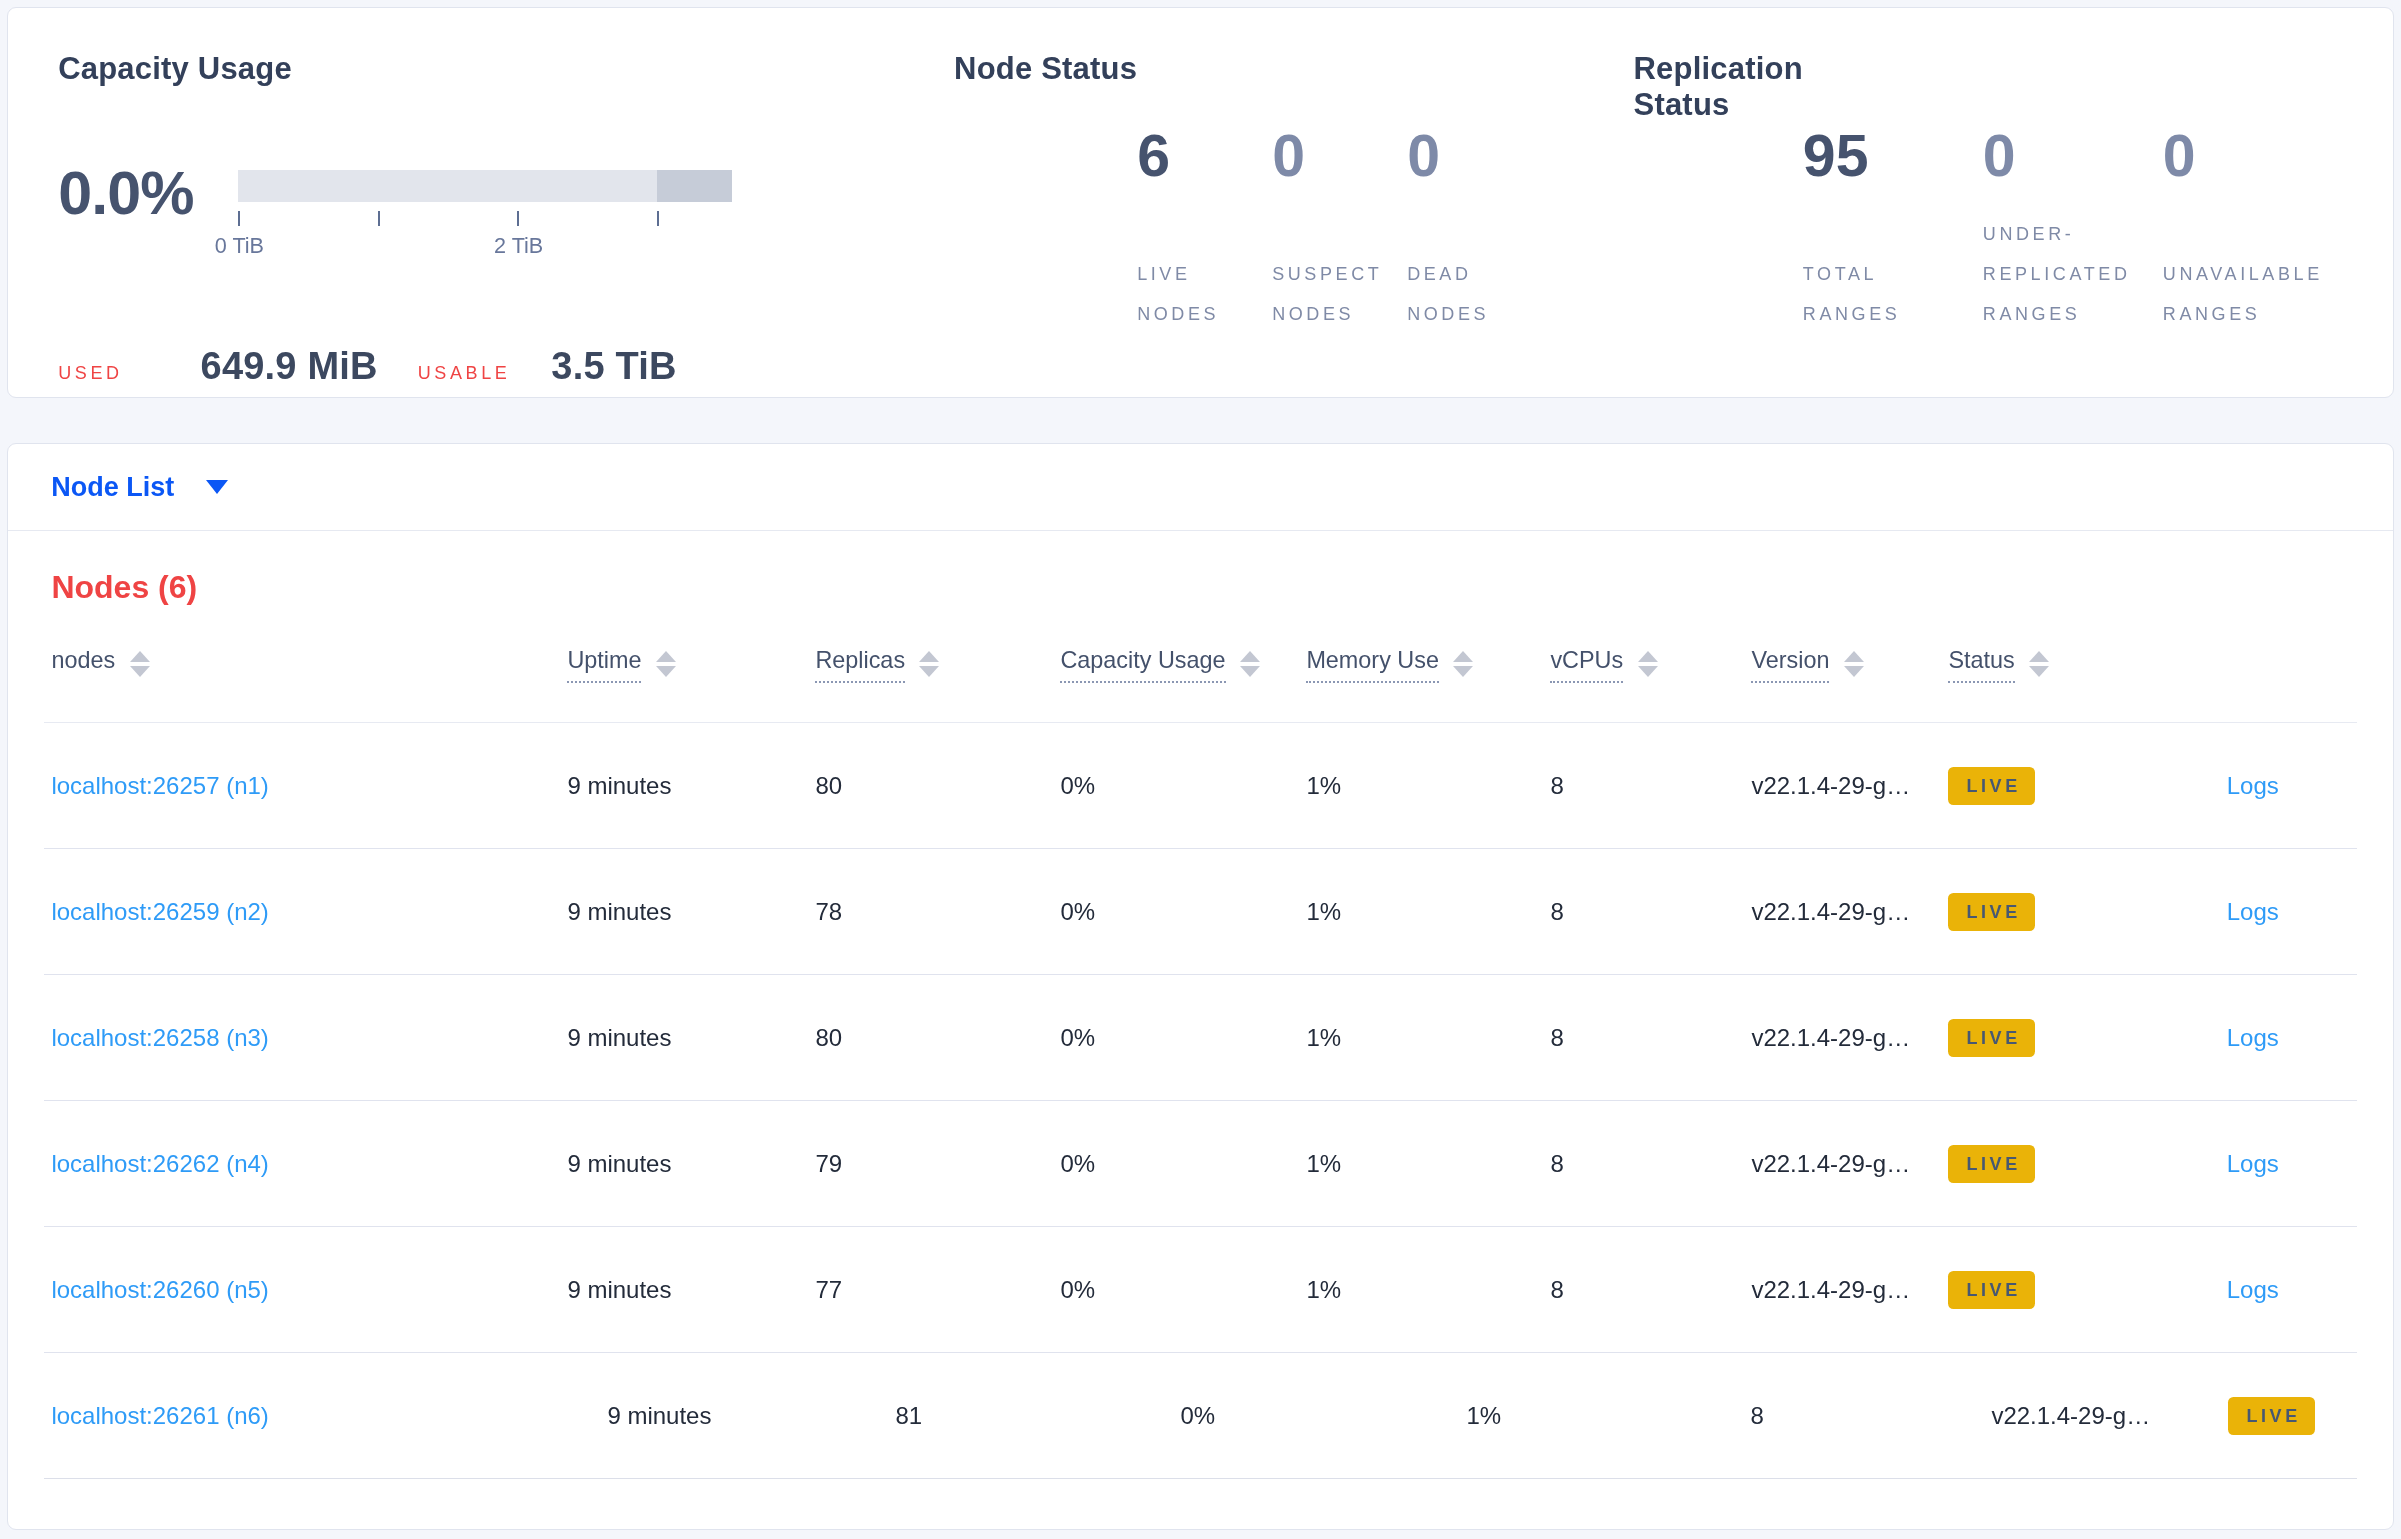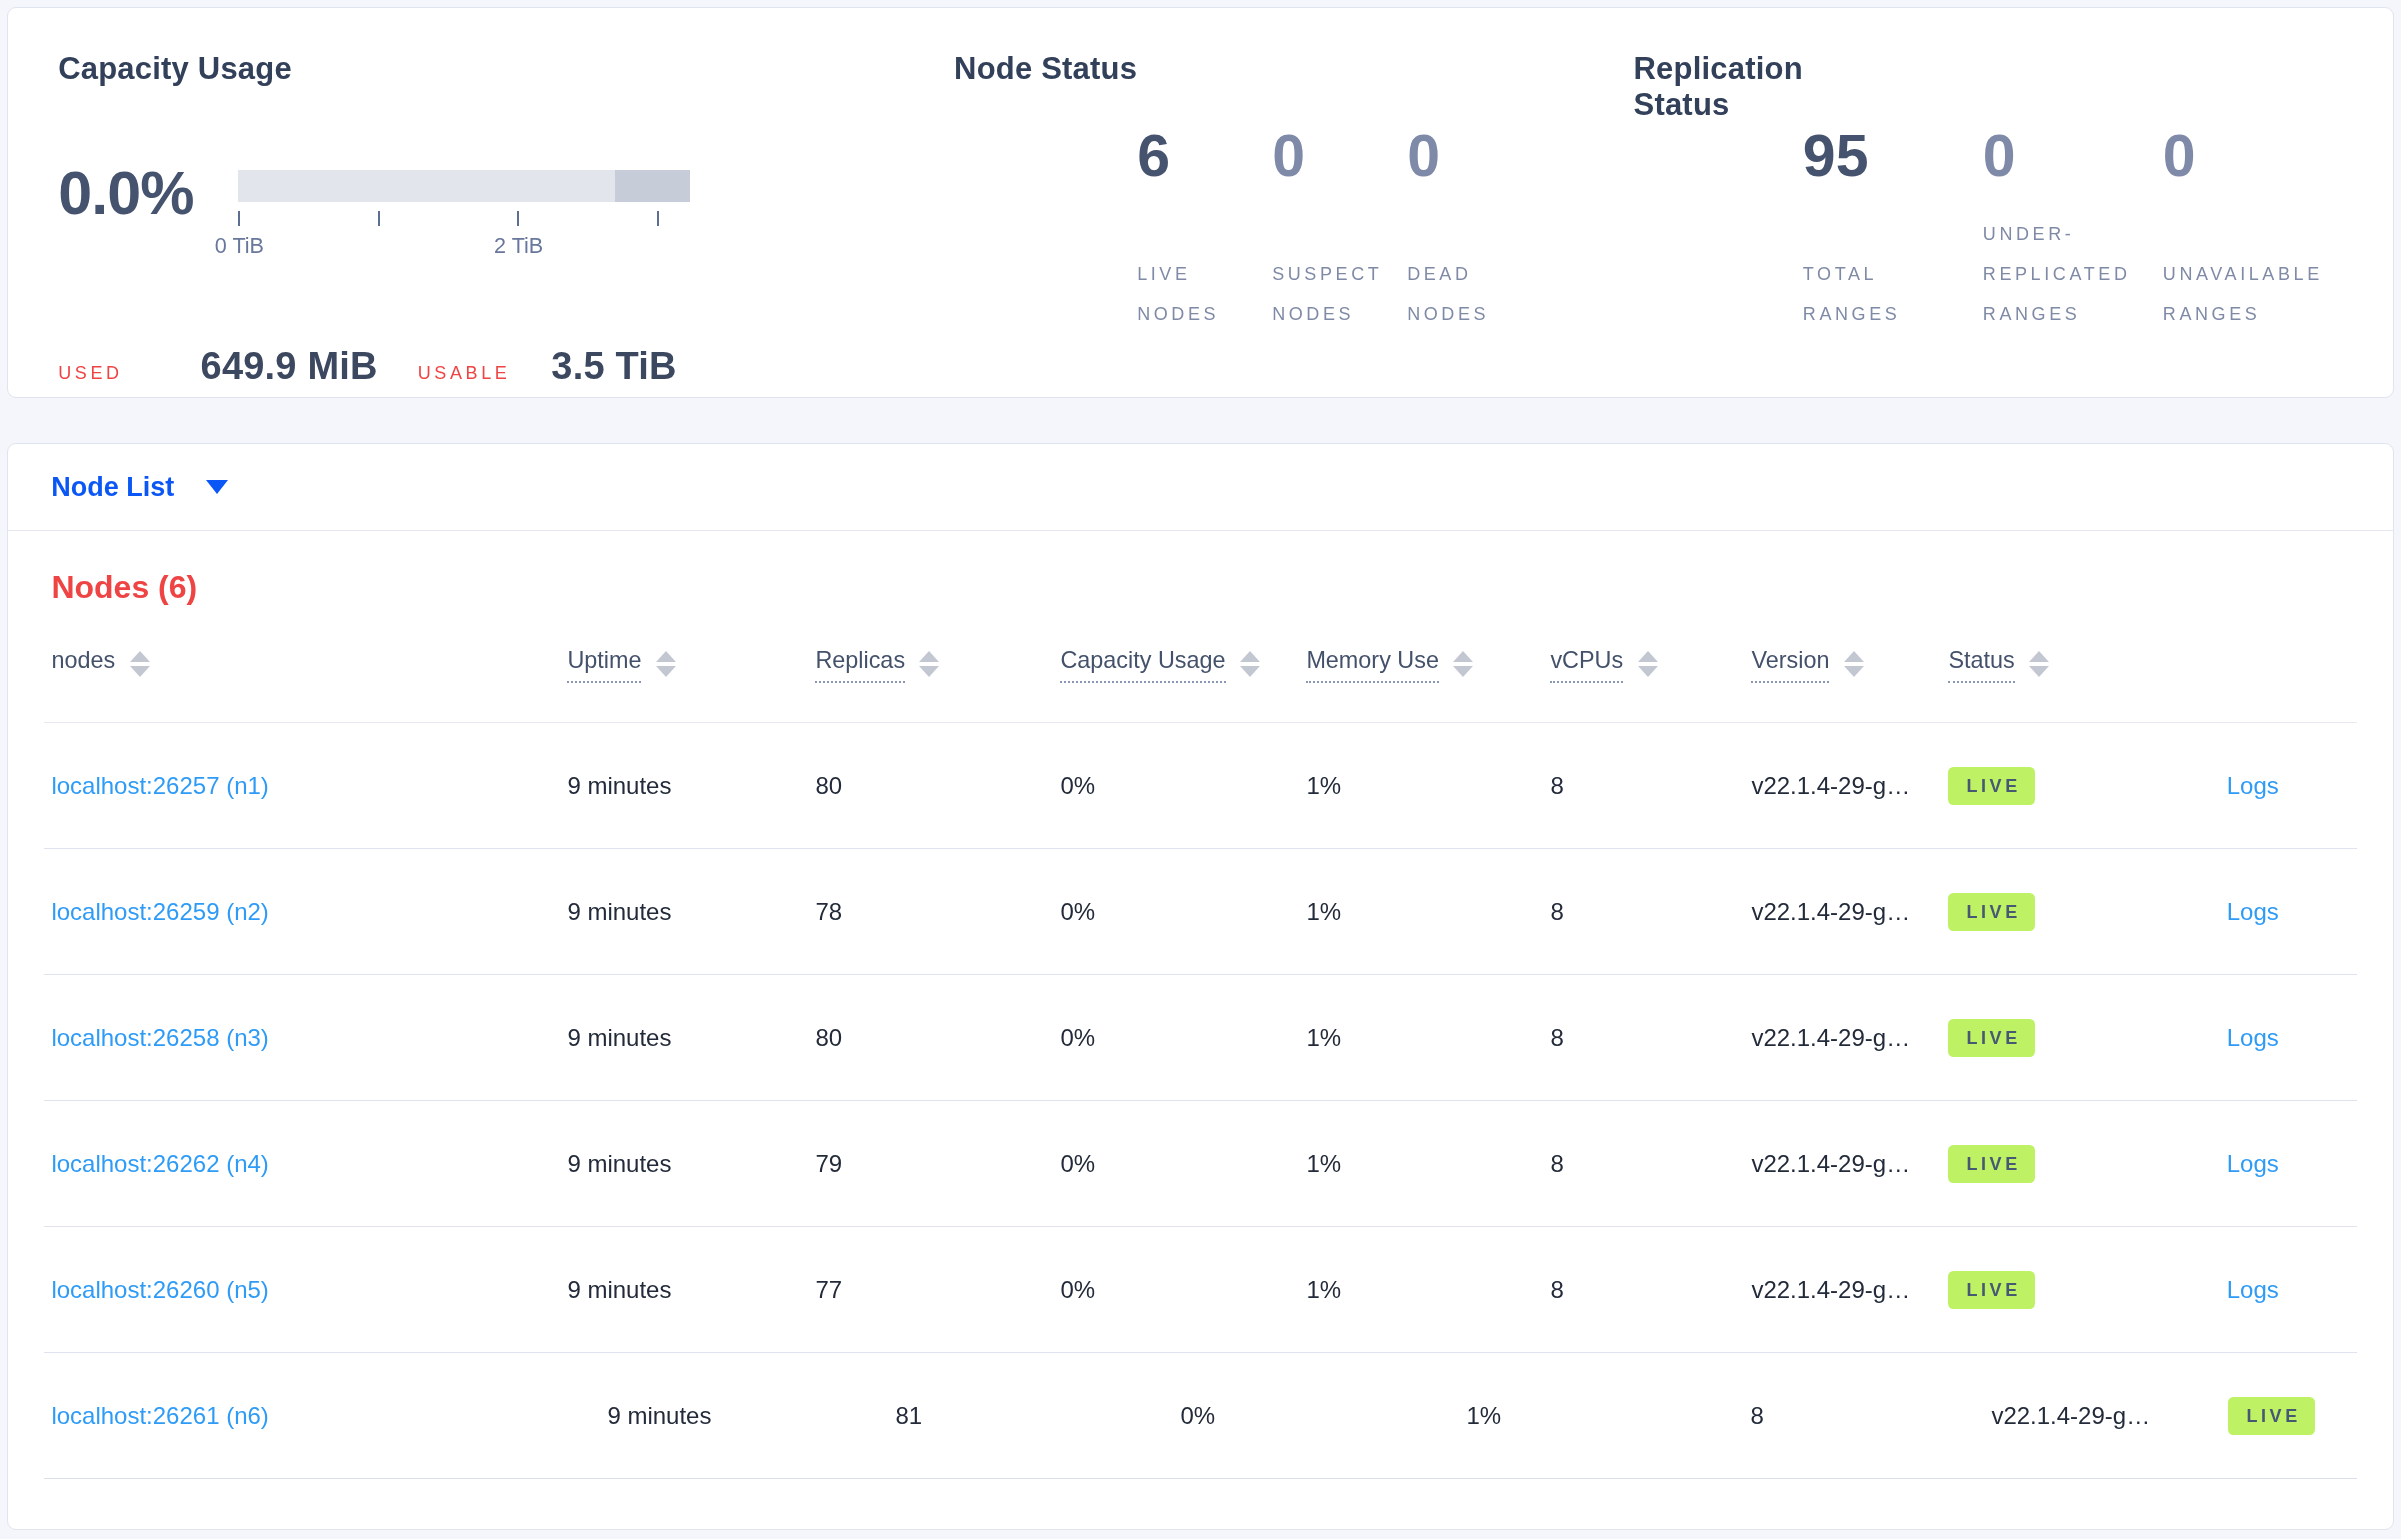--- a/index.html
+++ b/index.html
@@ -38,21 +38,21 @@
   }
   .cap-percent {
     font-size:61px;
     font-weight:700;
     color:#46536e;
     line-height:47px;
     letter-spacing:-0.9px;
   }
   .bar-wrap {
     position:relative;
-    width:452px;
+    width:494px;
     height:32px;
     margin-left:36px;
     border-radius:8px;
   }
   .bar-track {
     position:absolute; inset:0;
     background:#e2e5ec;
   }
   .bar-dark {
     position:absolute; top:0; right:0; bottom:0;
@@ -210,21 +210,21 @@
   .tbl-body-row:last-child { border-bottom:1.8px solid #dcdfe9;gap:40px; }
   a.node-link, a.logs-link {
     color:#2e9bf7;
     text-decoration:none;
     font-size:24px;
     cursor:pointer;
   }
   .logs-cell { text-align:right; padding-right:78px; }
   .status-badge {
     display:inline-block;
-    background:#bef264;
+    background:#eab308;
     color:#475872;
     font-size:18px;
     font-weight:700;
     letter-spacing:3.6px;
     padding:9px 14.4px 8px 18px;
     border-radius:5.4px;
   }
 </style>
 </head>
 <body>

